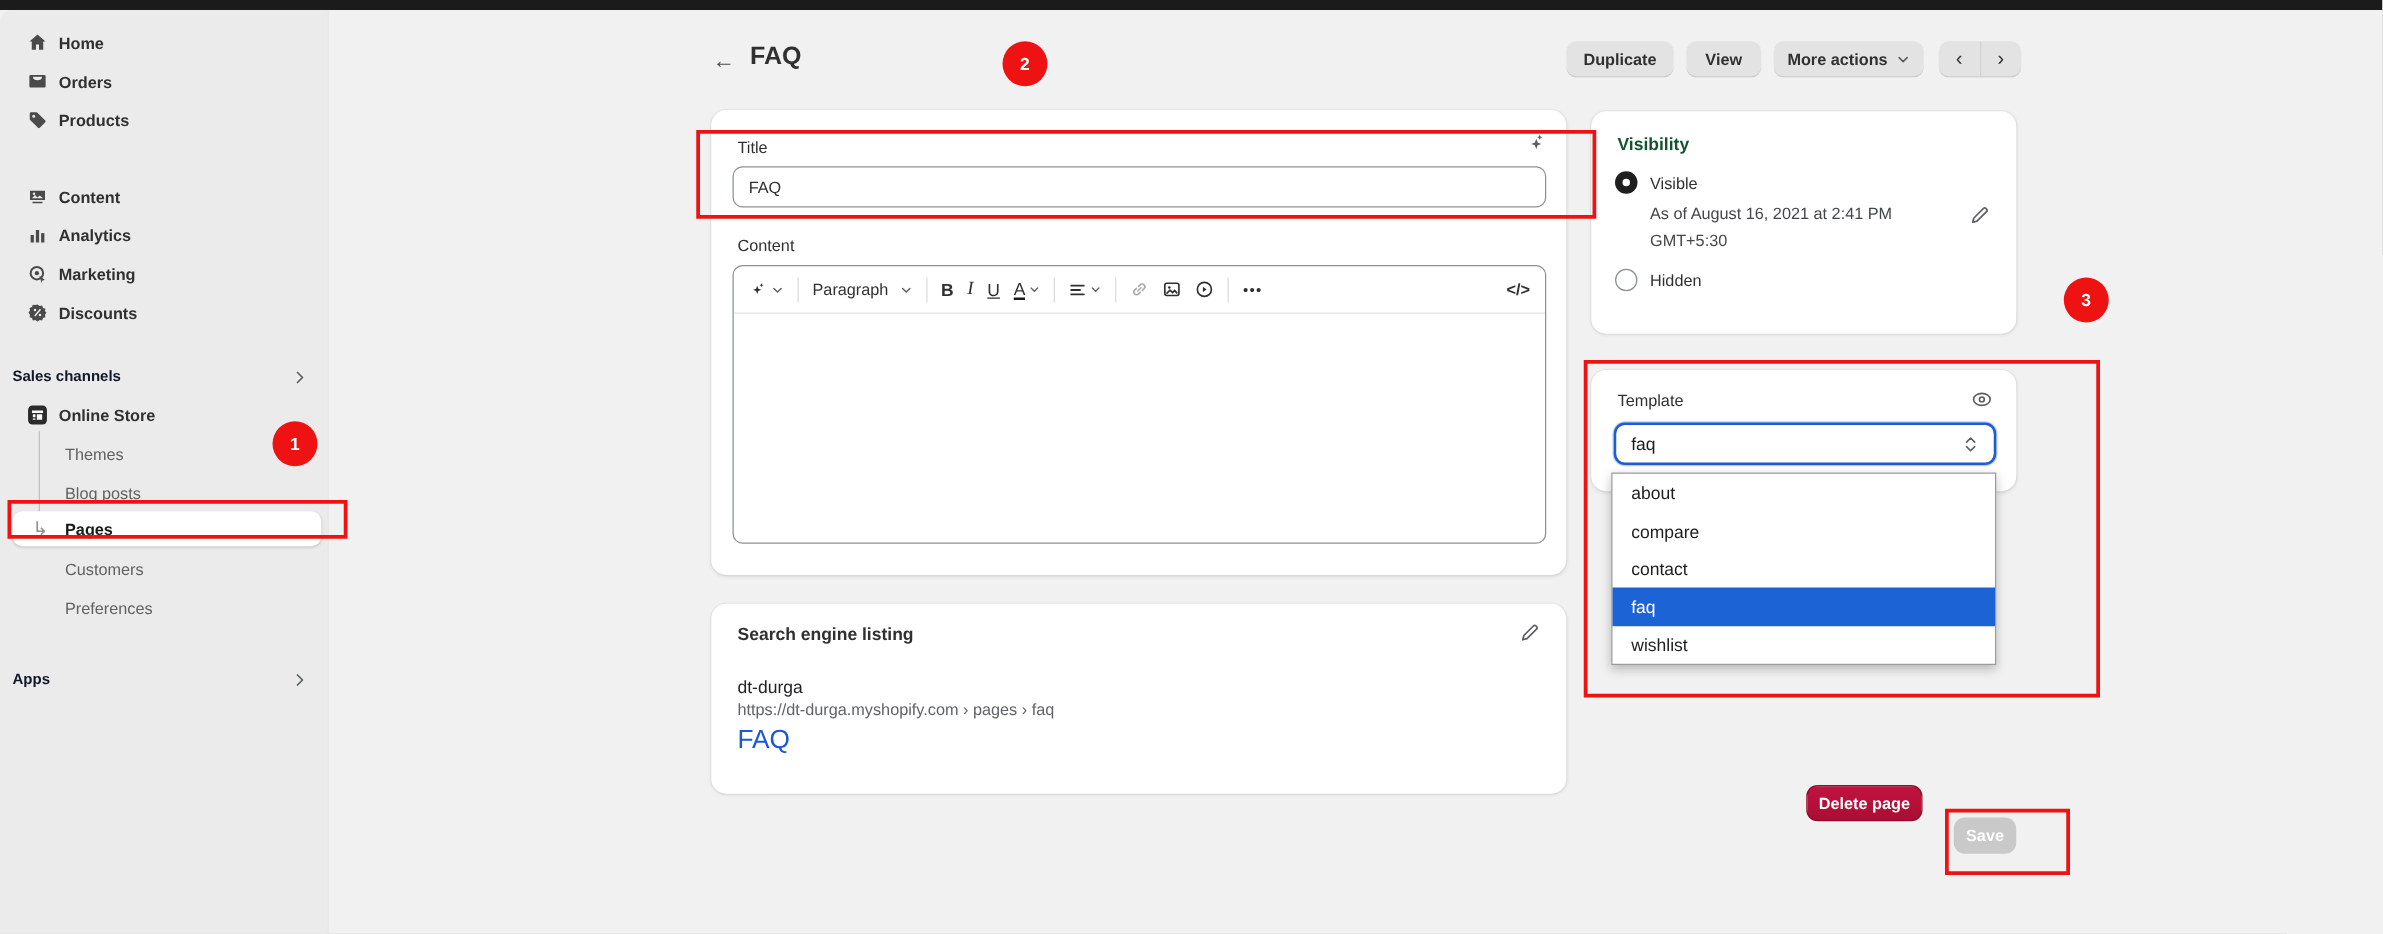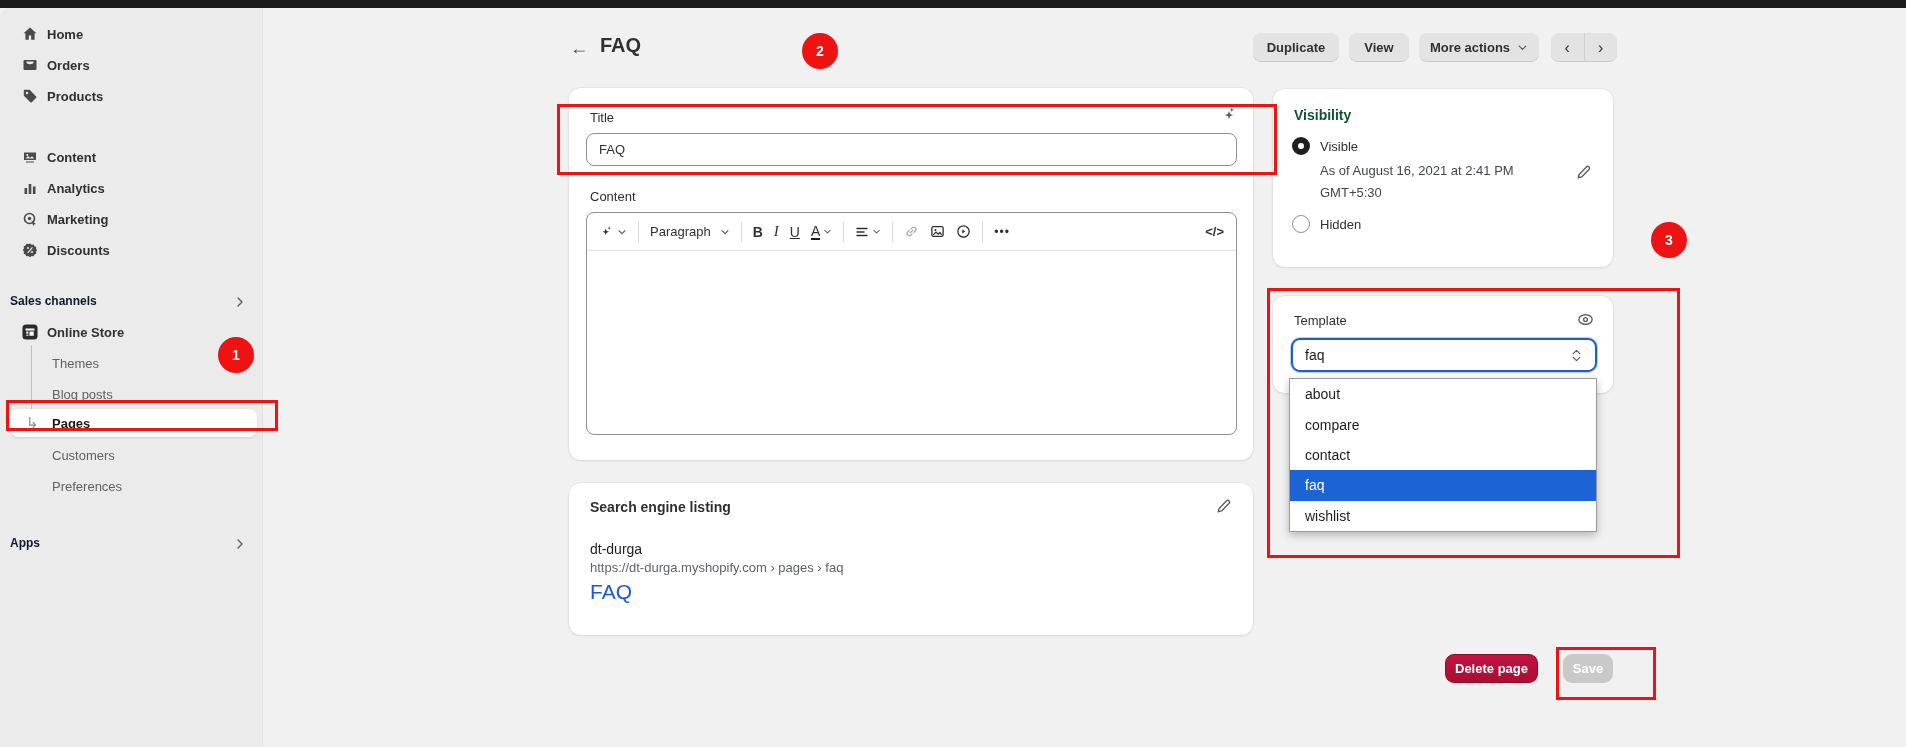--- a/index.html
+++ b/index.html
@@ -62,21 +62,21 @@
   .vnote { position:absolute; font-size:13px; color:#44474a; }
 
   
   #tpl-select { left:1291px; top:338px; width:306px; height:34px; background:#fff; border:2px solid #1f5cd0; border-radius:9px; display:flex; align-items:center; padding:0 12px; font-size:14px; color:#1a1a1a; cursor:pointer; box-shadow:0 0 0 1px #b9cdf3; }
   #tpl-select .val { flex:1; }
   #dropdown { left:1289px; top:378px; width:308px; height:154px; background:#fff; border:1px solid #9b9b9b; box-shadow:0 3px 8px rgba(0,0,0,.25); z-index:30; display:flex; flex-direction:column; }
   .opt { flex:1; display:flex; align-items:center; padding-left:15px; font-size:14px; color:#1d1d1f; cursor:pointer; }
   .opt.sel { background:#1c63d5; color:#ffffff; }
 
   
-  #delete-btn { left:1445px; top:654px; width:93px; height:29px; background:linear-gradient(#c21340,#a90e33); border:1px solid #8e0b29; border-radius:9px; color:#fff; font-size:13px; font-weight:700; display:flex; align-items:center; justify-content:center; cursor:pointer; }
+  #delete-btn { left:1445px; top:628px; width:93px; height:29px; background:linear-gradient(#c21340,#a90e33); border:1px solid #8e0b29; border-radius:9px; color:#fff; font-size:13px; font-weight:700; display:flex; align-items:center; justify-content:center; cursor:pointer; }
   #save-btn { left:1563px; top:654px; width:50px; height:29px; background:#c9c9c9; border-radius:9px; color:#fdfdfd; font-size:13px; font-weight:700; display:flex; align-items:center; justify-content:center; cursor:default; }
 
   
   .ann-box { position:absolute; border:3px solid #ee1212; z-index:40; pointer-events:none; }
   .ann-dot { position:absolute; width:36px; height:36px; border-radius:50%; background:#ee1212; color:#fff; font-size:14px; font-weight:700; display:flex; align-items:center; justify-content:center; z-index:41; pointer-events:none; }
 
   .icon-dark { fill:#4a4a4a; }
   .stroke-ic { fill:none; stroke:#5c5f62; stroke-width:1.4; stroke-linecap:round; stroke-linejoin:round; }
 </style>
 </head>

